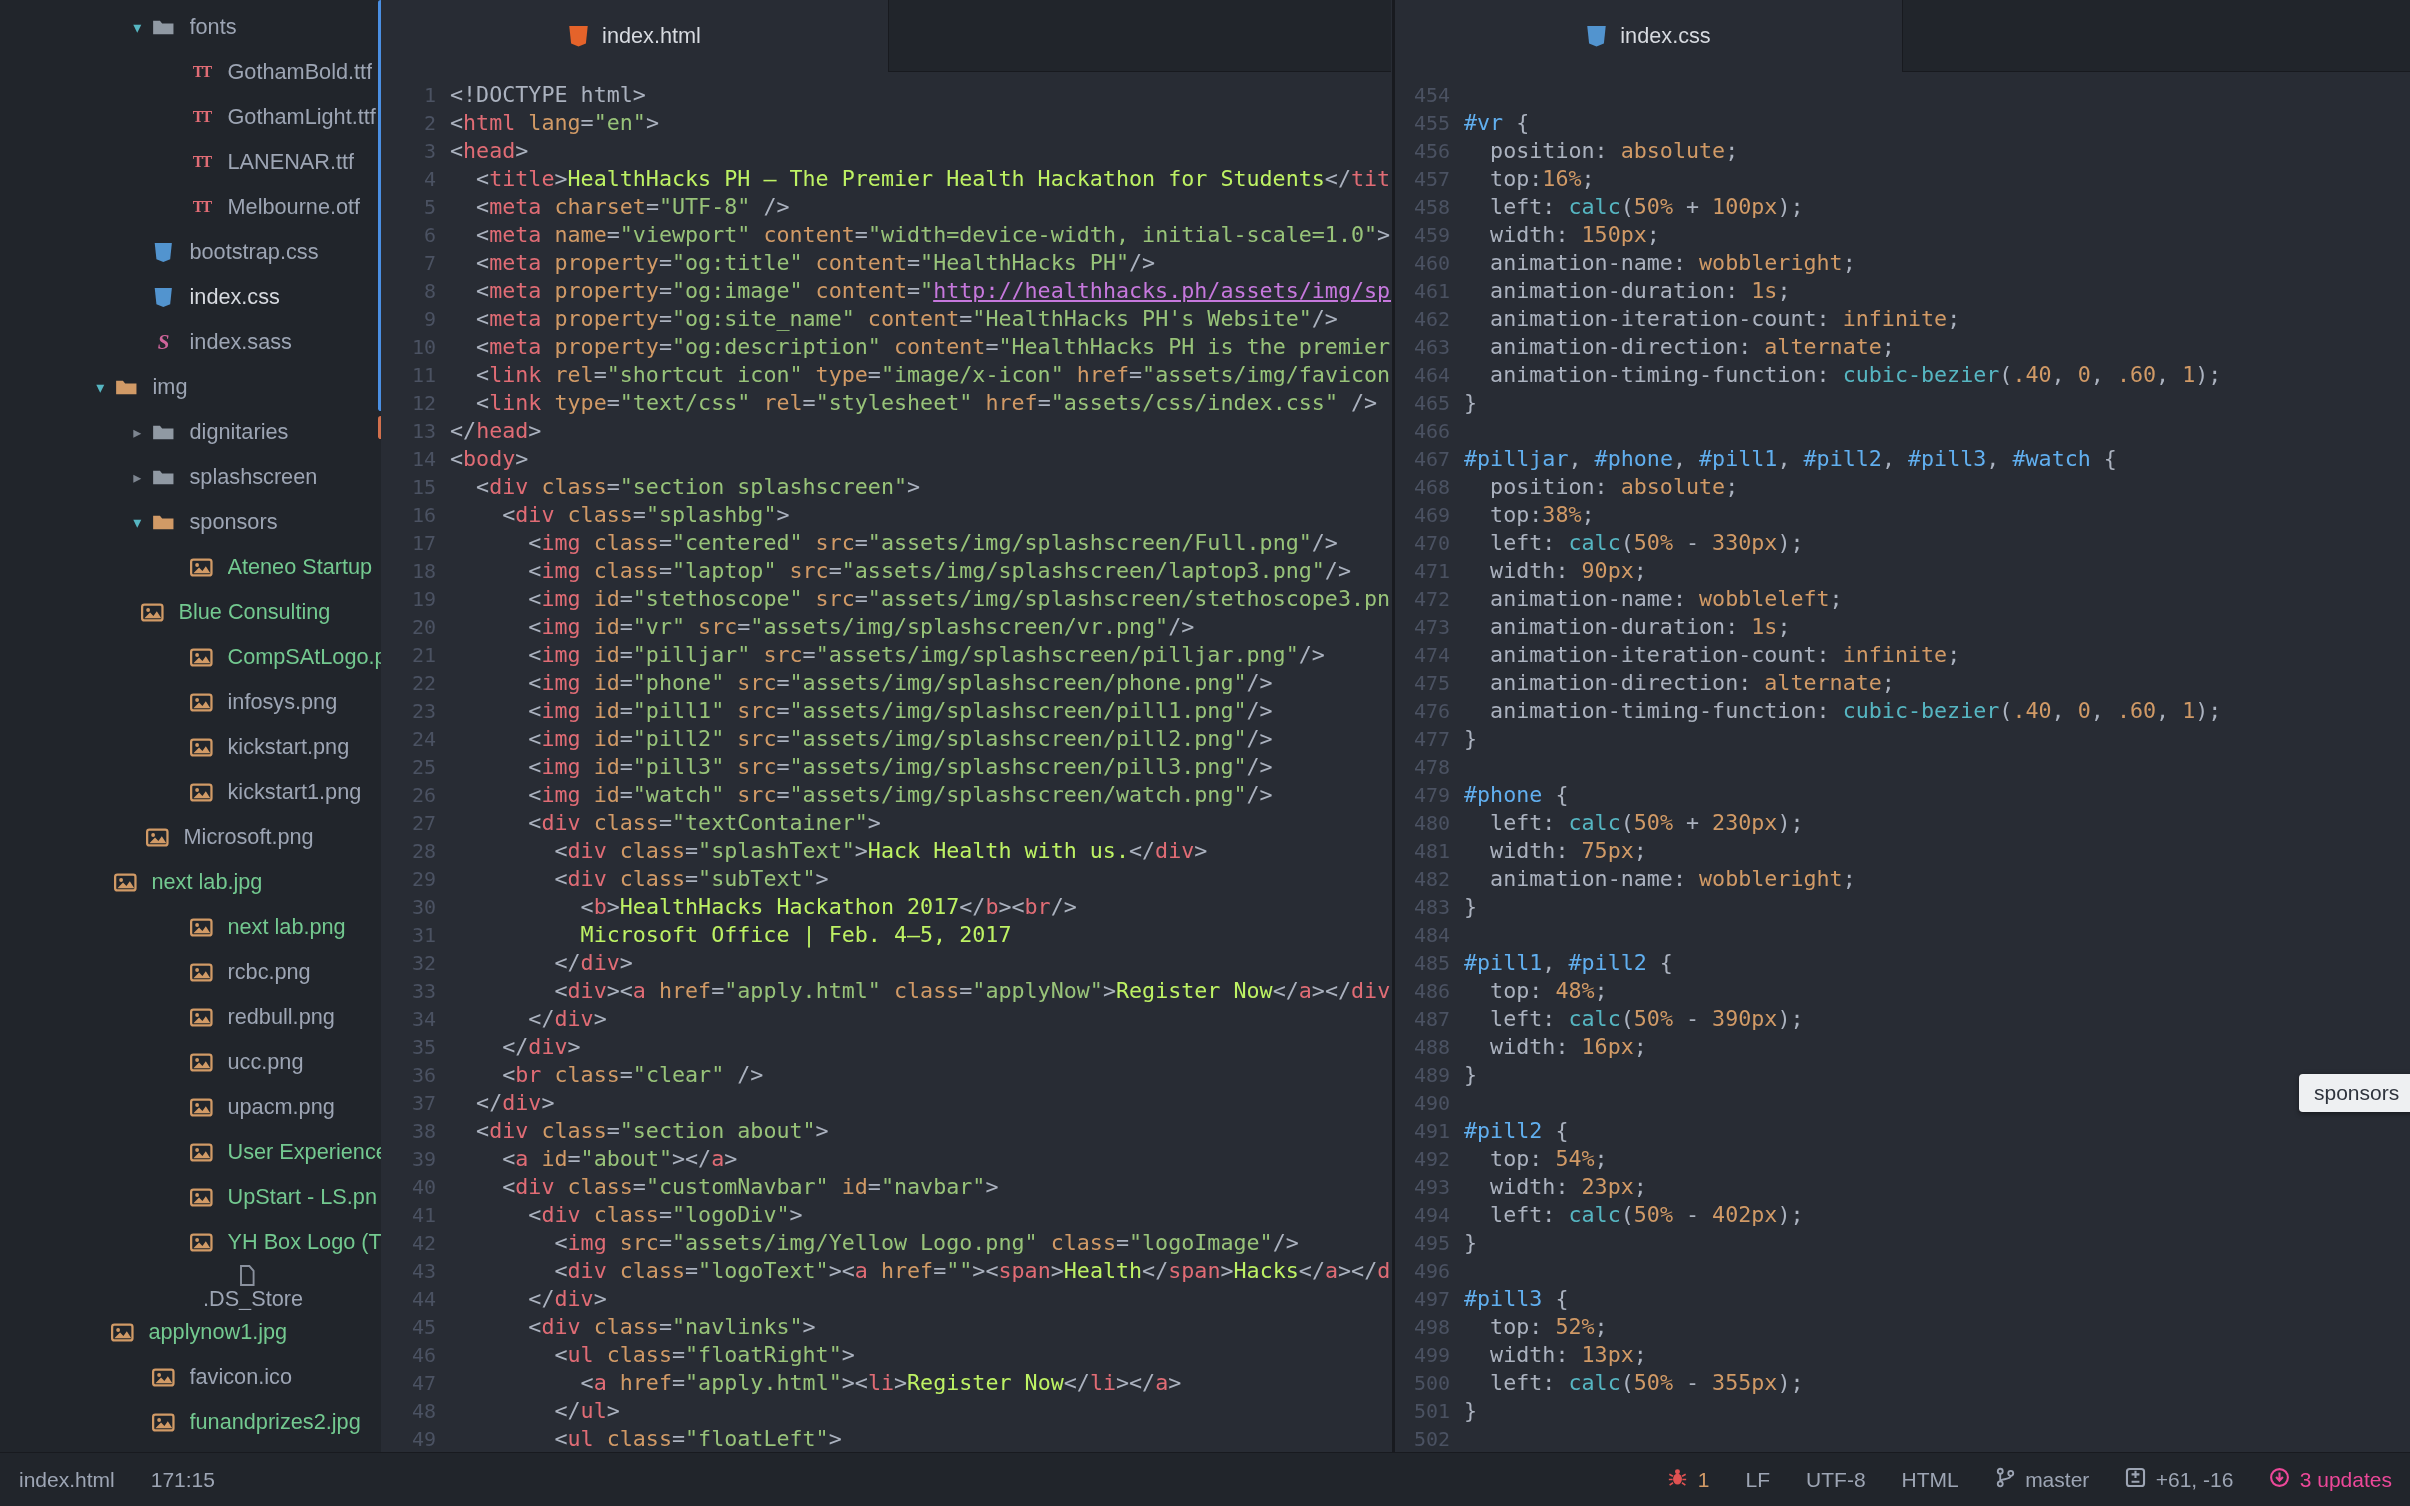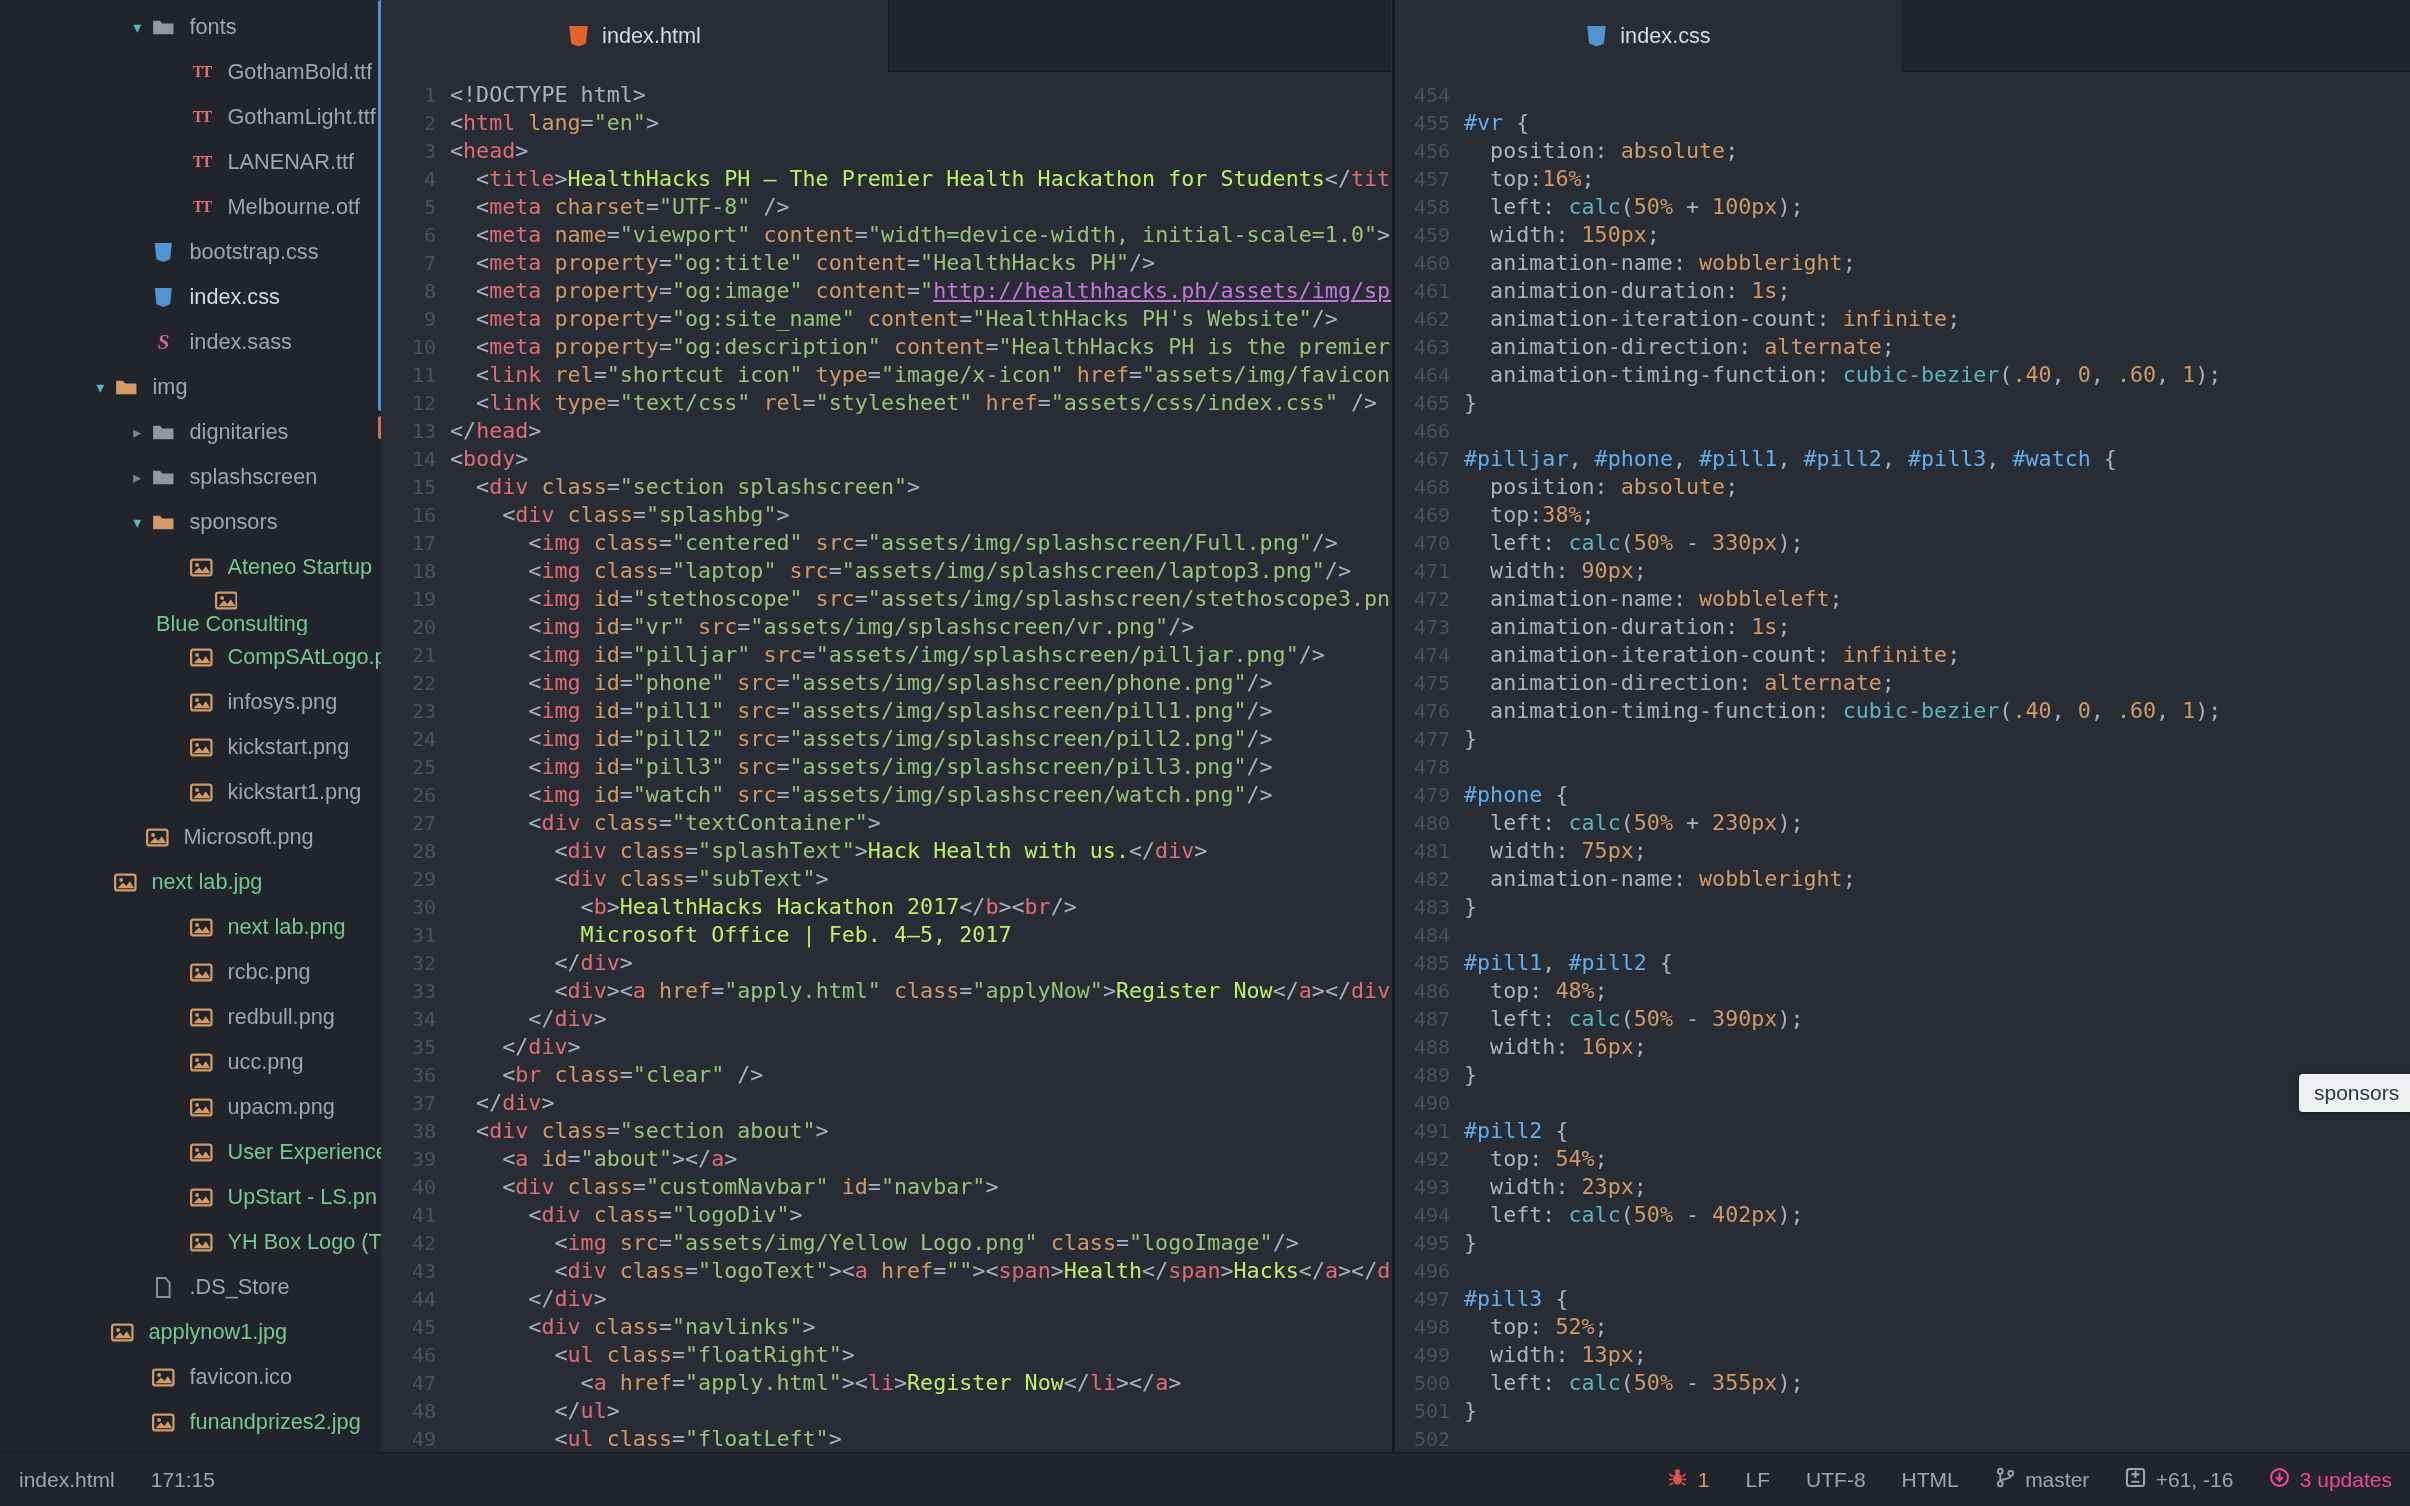--- a/index.html
+++ b/index.html
@@ -186,21 +186,21 @@
         <span class="chevron"></span>
         <span class="tree-icon" style="color: rgb(209, 154, 102);">
           <svg viewBox="0 0 20 16">
             <rect x="1" y="1" width="18" height="14" rx="2" fill="none" stroke="currentColor" stroke-width="2"></rect>
             <circle cx="6.3" cy="5.8" r="1.7" fill="currentColor"></circle>
             <path d="M3 13 l5 -5 3 3 3 -4 4 6 z" fill="currentColor"></path>
           </svg>
         </span>
         <span class="tree-label added">Ateneo Startup</span>
       </div>
-      <div class="tree-row" style="padding-left: 83px; flex-direction: column;">
+      <div class="tree-row" style="padding-left: 114px;">
         <span class="chevron"></span>
         <span class="tree-icon" style="color: rgb(209, 154, 102);">
           <svg viewBox="0 0 20 16">
             <rect x="1" y="1" width="18" height="14" rx="2" fill="none" stroke="currentColor" stroke-width="2"></rect>
             <circle cx="6.3" cy="5.8" r="1.7" fill="currentColor"></circle>
             <path d="M3 13 l5 -5 3 3 3 -4 4 6 z" fill="currentColor"></path>
           </svg>
         </span>
         <span class="tree-label added">Blue Consulting</span>
       </div>
@@ -351,21 +351,21 @@
         <span class="chevron"></span>
         <span class="tree-icon" style="color: rgb(209, 154, 102);">
           <svg viewBox="0 0 20 16">
             <rect x="1" y="1" width="18" height="14" rx="2" fill="none" stroke="currentColor" stroke-width="2"></rect>
             <circle cx="6.3" cy="5.8" r="1.7" fill="currentColor"></circle>
             <path d="M3 13 l5 -5 3 3 3 -4 4 6 z" fill="currentColor"></path>
           </svg>
         </span>
         <span class="tree-label added">YH Box Logo (T</span>
       </div>
-      <div class="tree-row" style="padding-left: 125px;">
+      <div class="tree-row" style="padding-left: 125px; flex-direction: column;">
         <span class="chevron"></span>
         <span class="tree-icon" style="color: rgb(138, 145, 158);">
           <svg viewBox="0 0 16 20">
             <path d="M2 1 h8 l4 4.5 v13.5 h-12 z" fill="none" stroke="currentColor" stroke-width="1.8"></path>
           </svg>
         </span>
         <span class="tree-label">.DS_Store</span>
       </div>
       <div class="tree-row" style="padding-left: 84px;">
         <span class="chevron"></span>

